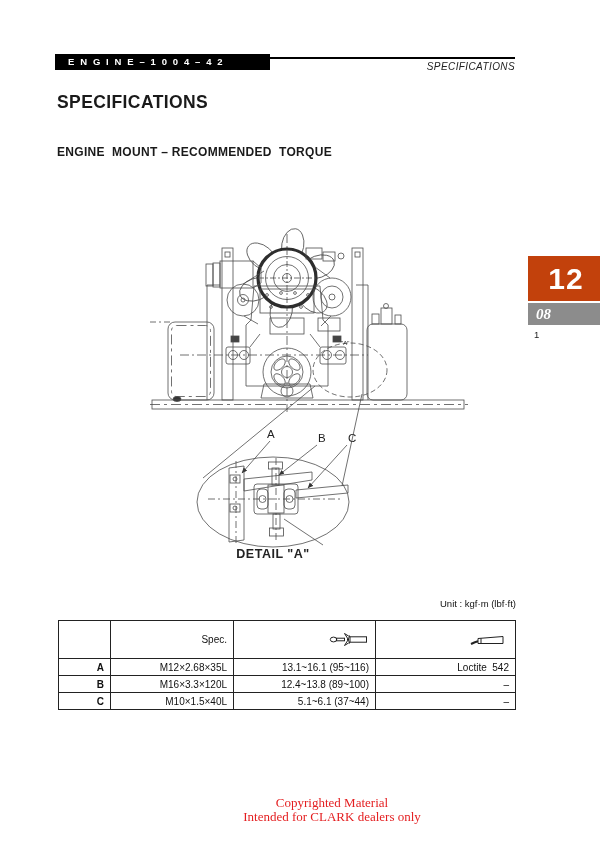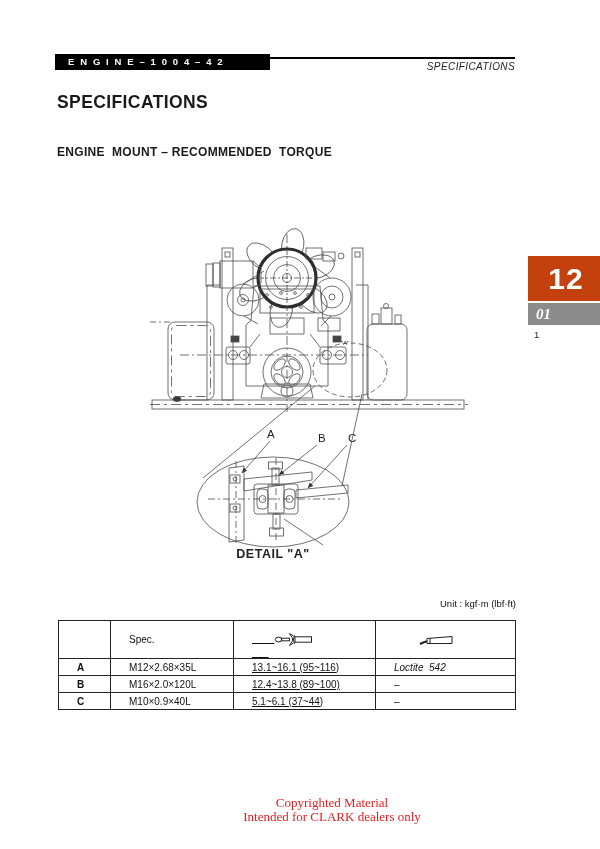--- a/index.html
+++ b/index.html
@@ -70,28 +70,28 @@
     font-size: 9.5px; color: #111; text-align: right;
   }
   table.spec-table {
     position: absolute; left: 58px; top: 620px;
     width: 457px; border-collapse: collapse;
     font-size: 10px; color: #111;
     table-layout: fixed;
   }
   .spec-table td, .spec-table th {
     border: 1.4px solid #222;
-    text-align: left; vertical-align: middle;
-    height: 17px; padding: 0 18px;
+    text-align: right; vertical-align: middle;
+    height: 17px; padding: 0 6px;
     font-weight: normal; white-space: pre;
   }
   .spec-table .c0 { width: 52px; font-weight: bold; }
   .spec-table .c1 { width: 123px; }
-  .spec-table .c2 { width: 142px; text-decoration: underline; }
-  .spec-table .c3 { width: 140px; font-style: italic; }
+  .spec-table .c2 { width: 142px; }
+  .spec-table .c3 { width: 140px; }
   .hdr-icon { display: inline-block; vertical-align: middle; }
   
   .footer {
     position: absolute; left: 0; top: 796px; width: 600px;
     text-align: center;
     font-family: "Liberation Serif", serif;
     font-size: 13px; line-height: 13.5px;
     color: #e41e20;
     margin-left: 32px;
   }
@@ -103,21 +103,21 @@
 <div class="page">
 
   <div class="header-bar">E N G I N E – 1 0 0 4 – 4 2</div>
   <div class="header-rule"></div>
   <div class="header-section">SPECIFICATIONS</div>
 
   <div class="page-title">SPECIFICATIONS</div>
   <div class="sub-title">ENGINE  MOUNT – RECOMMENDED  TORQUE</div>
 
   <div class="tab-black">12</div>
-  <div class="tab-gray">01</div>
+  <div class="tab-gray">08</div>
   <div class="tab-page-num">1</div>
 
   <div class="figure-wrap">
     <svg width="320" height="335" viewBox="0 0 320 335">
       <defs>
         <marker id="arr" markerWidth="9" markerHeight="9" refX="6.5" refY="3" orient="auto">
           <path d="M0,0 L7,3 L0,6 Z" fill="#333"></path>
         </marker>
       </defs>
       <g stroke="#4d4d4d" fill="none" stroke-width="0.8">
@@ -285,27 +285,27 @@
       </th>
     </tr>
     <tr>
       <td class="c0">A</td>
       <td class="c1">M12×2.68×35L</td>
       <td class="c2">13.1~16.1 (95~116)</td>
       <td class="c3">Loctite  542</td>
     </tr>
     <tr>
       <td class="c0">B</td>
-      <td class="c1">M16×2.0×120L</td>
+      <td class="c1">M16×3.3×120L</td>
       <td class="c2">12.4~13.8 (89~100)</td>
       <td class="c3">–</td>
     </tr>
     <tr>
       <td class="c0">C</td>
-      <td class="c1">M10×0.9×40L</td>
+      <td class="c1">M10×1.5×40L</td>
       <td class="c2">5.1~6.1 (37~44)</td>
       <td class="c3">–</td>
     </tr>
   </tbody>
     </table>
 
   <div class="footer">
     <div>Copyrighted Material</div>
     <div>Intended for CLARK dealers only</div>
   </div>

